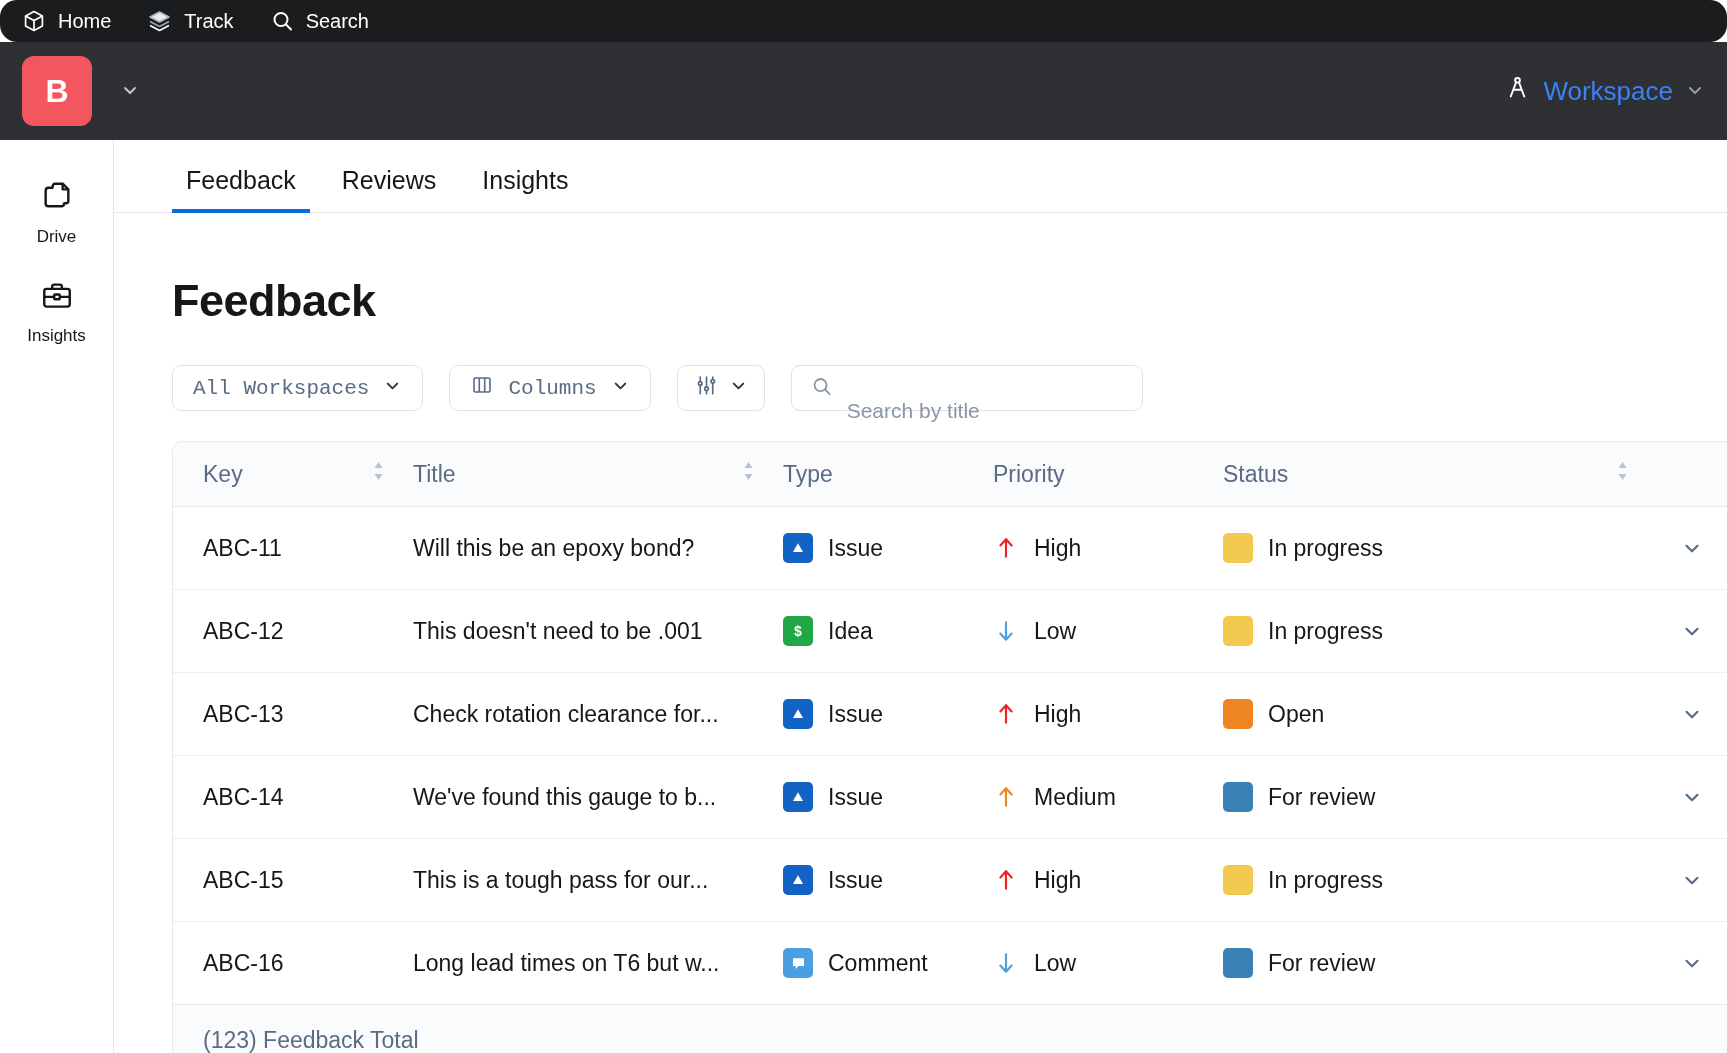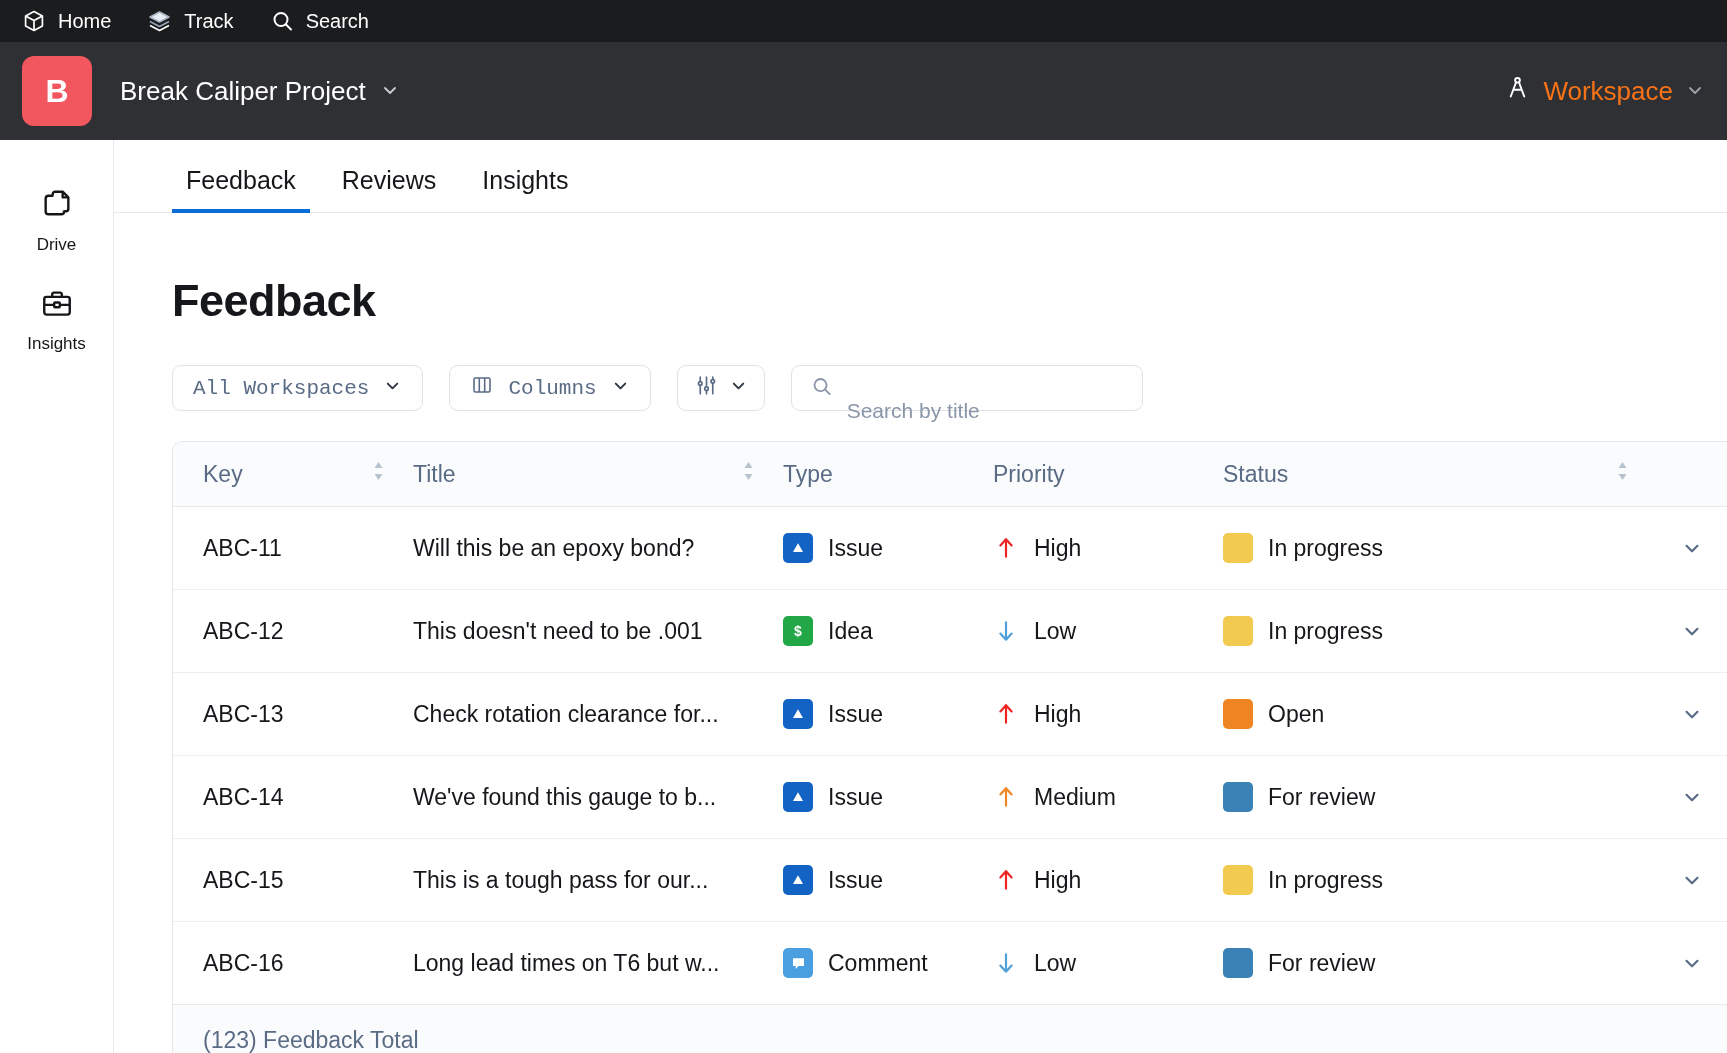--- a/index.html
+++ b/index.html
@@ -12,20 +12,21 @@
   }
 
   
   .topnav {
     height: 42px;
     background: #1b1c1e;
     display: flex;
     align-items: center;
     gap: 36px;
     padding: 0 22px;
+    border-radius: 17px;
   }
   .topnav-item {
     display: flex;
     align-items: center;
     gap: 12px;
     color: #ffffff;
     font-size: 20px;
     cursor: pointer;
   }
   .topnav-item svg { display: block; }
@@ -56,35 +57,35 @@
     align-items: center;
     gap: 14px;
     cursor: pointer;
   }
   .proj-title .chev { color: #c9ccd1; }
   .workspace-btn {
     margin-left: auto;
     display: flex;
     align-items: center;
     gap: 12px;
-    color: #f97316;
+    color: #3b82f6;
     font-size: 26px;
     cursor: pointer;
   }
   .workspace-btn .chev { color: #9aa2ad; }
 
   
   .body-wrap { display: flex; height: calc(1053px - 42px - 98px); }
 
   .sidebar {
     width: 114px;
     flex: 0 0 114px;
     border-right: 1px solid #e6e8eb;
     background: #ffffff;
-    padding-top: 32px;
+    padding-top: 24px;
   }
   .side-item {
     display: flex;
     flex-direction: column;
     align-items: center;
     gap: 9px;
     padding: 16px 0;
     cursor: pointer;
     color: #15171a;
   }
@@ -269,21 +270,20 @@
           <path d="M16 15.5 21 20.5"></path>
       </svg>
     </span>
     <span>Search</span>
   </div>
 </div>
 
 <div class="projhdr">
   <div class="avatar">B</div>
   <div class="proj-title">
-    <span>Break Caliper Project</span>
     <span class="chev">
       <svg width="20" height="20" viewBox="0 0 20 20" fill="none" stroke="currentColor" stroke-width="1.8" stroke-linecap="round" stroke-linejoin="round">
           <path d="M5 8l5 5 5-5"></path>
         </svg>
     </span>
   </div>
   <div class="workspace-btn">
     <span>
       <svg width="27" height="27" viewBox="0 0 24 24" fill="none" stroke="#ffffff" stroke-width="1.7" stroke-linecap="round" stroke-linejoin="round">
         <circle cx="12" cy="5.6" r="2.1"></circle>

